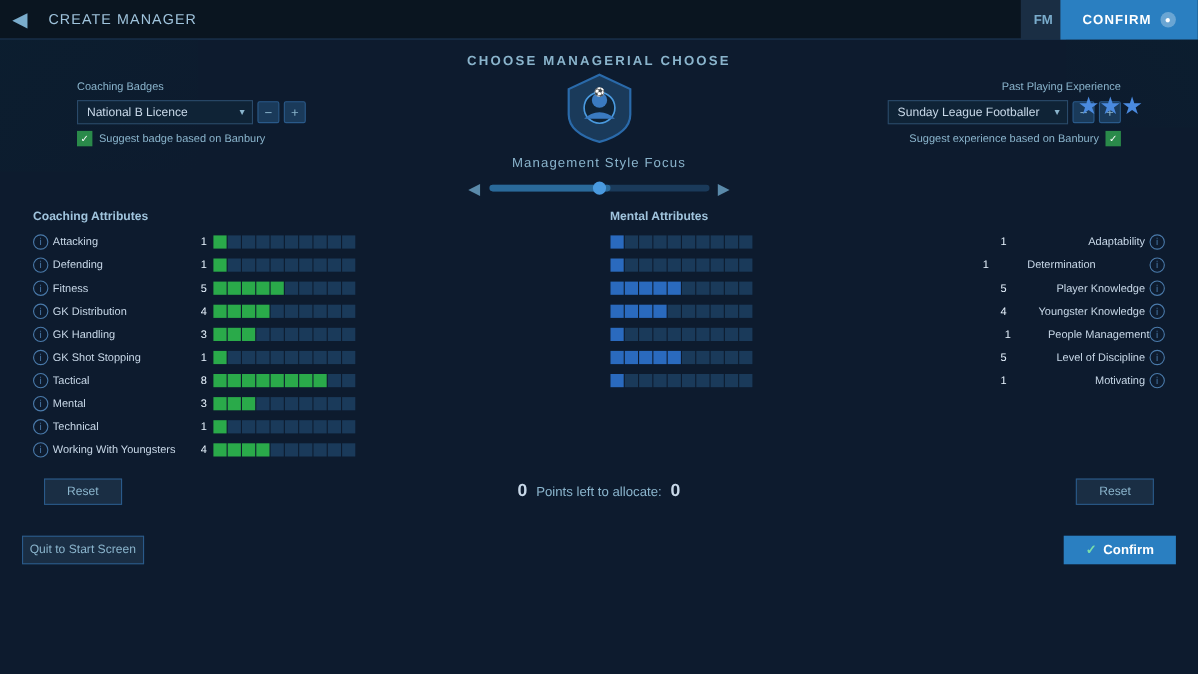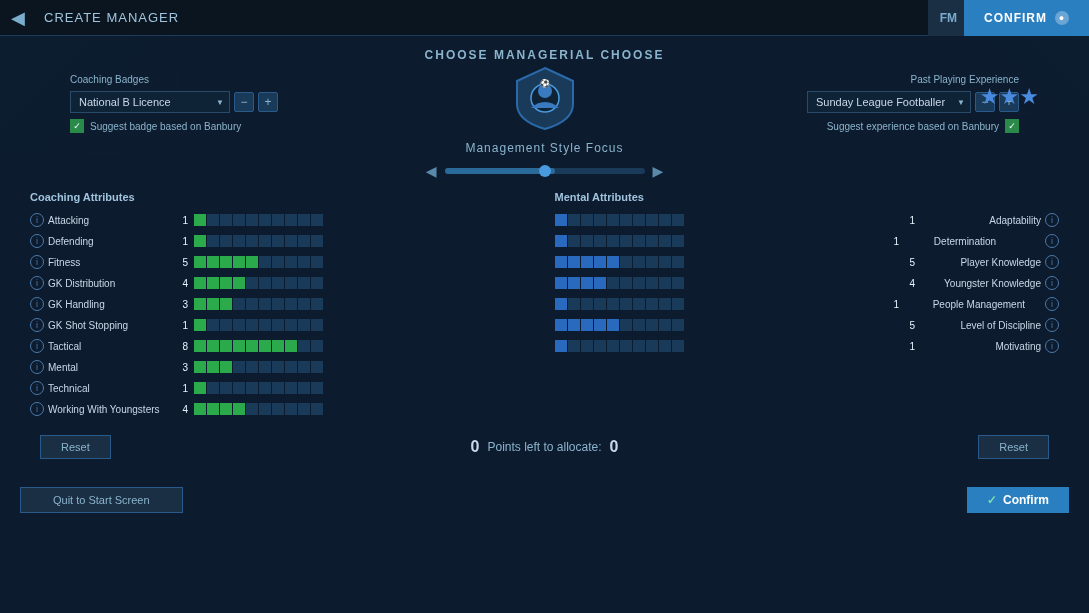--- a/index.html
+++ b/index.html
@@ -367,21 +367,21 @@
       display: flex;
       justify-content: space-between;
       align-items: center;
       padding: 8px 20px;
     }
     .quit-btn {
       background: #1a2e44;
       border: 1px solid #2a5a8a;
       color: #8ab4cc;
       font-size: 11px;
-      padding: 6px 32px;
+      padding: 6px 6px;
       cursor: pointer;
     }
     .confirm-bottom-btn {
       background: #2a7fc1;
       border: none;
       color: white;
       font-size: 12px;
       font-weight: bold;
       padding: 6px 20px;
       cursor: pointer;
@@ -802,21 +802,21 @@
               <div class="bar-seg"></div>
               <div class="bar-seg"></div>
             <div class="bar-seg"></div>
               <div class="bar-seg"></div>
               <div class="bar-seg"></div>
               <div class="bar-seg"></div>
               <div class="bar-seg"></div>
           </div>
         </div>
         <span style="font-size:10px; color:#e8f4ff; width:20px; text-align:right; margin:0 6px;">1</span>
-        <span style="font-size:10px; color:#c8d8e8; min-width:120px; text-align:right; margin-right:20px;">People Management</span>
+        <span style="font-size:10px; color:#c8d8e8; min-width:120px; text-align:right; margin-right:0;">People Management</span>
         <div class="mental-info">i</div>
       </div>
 
       <div style="display:flex; align-items:center; margin-bottom:3px; height:18px;">
         <div class="attr-bar-container">
           <div class="attr-bar">
             <div class="bar-seg filled-blue"></div>
               <div class="bar-seg filled-blue"></div>
               <div class="bar-seg filled-blue"></div>
               <div class="bar-seg filled-blue"></div>

